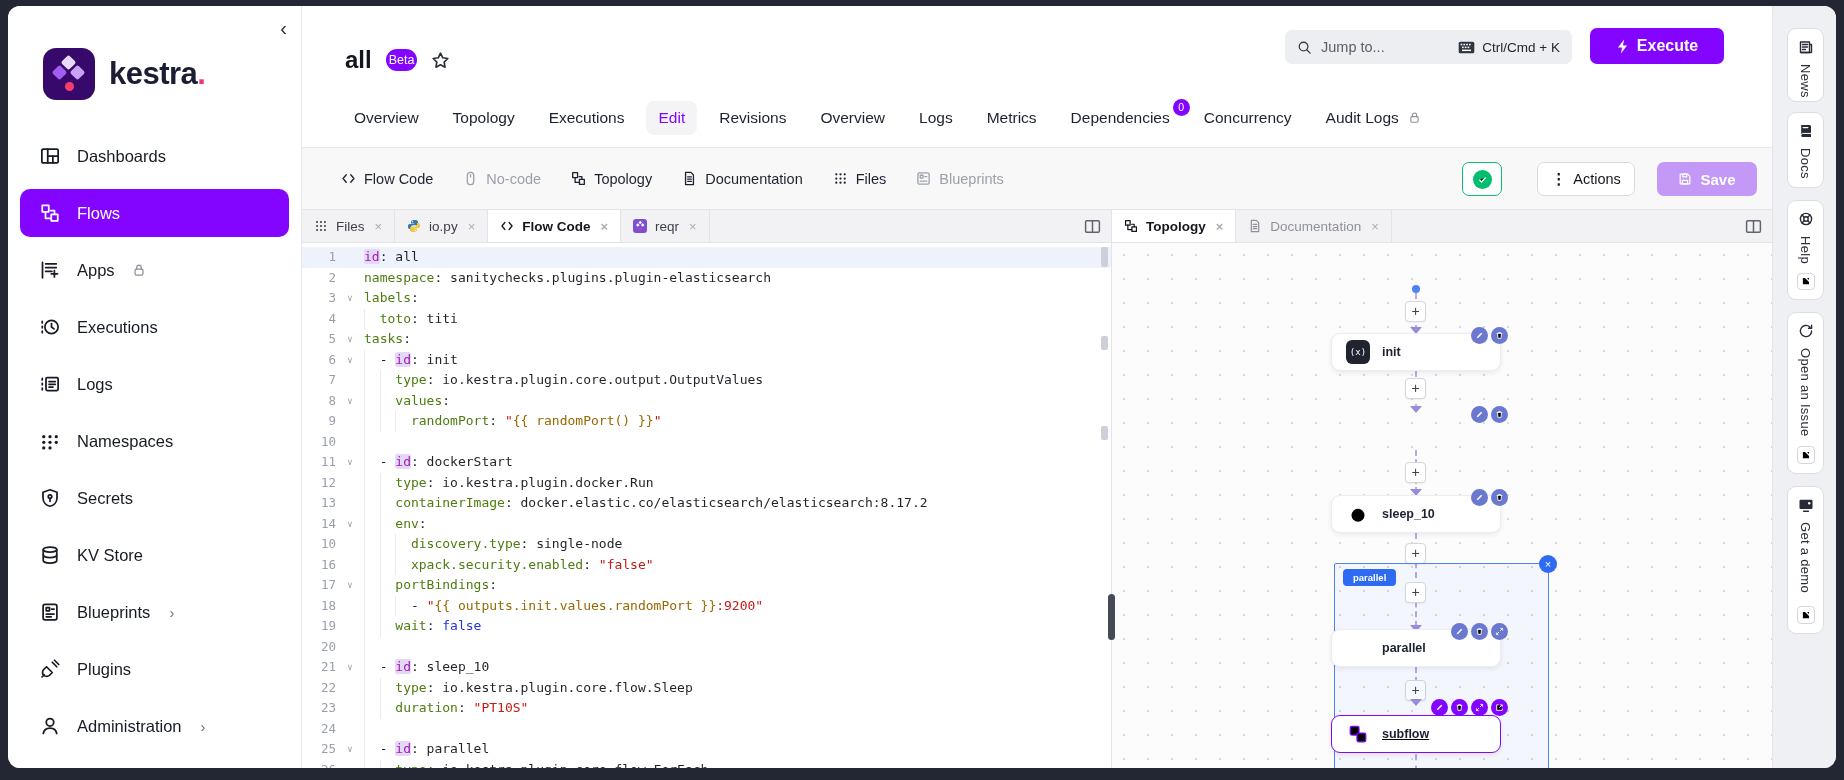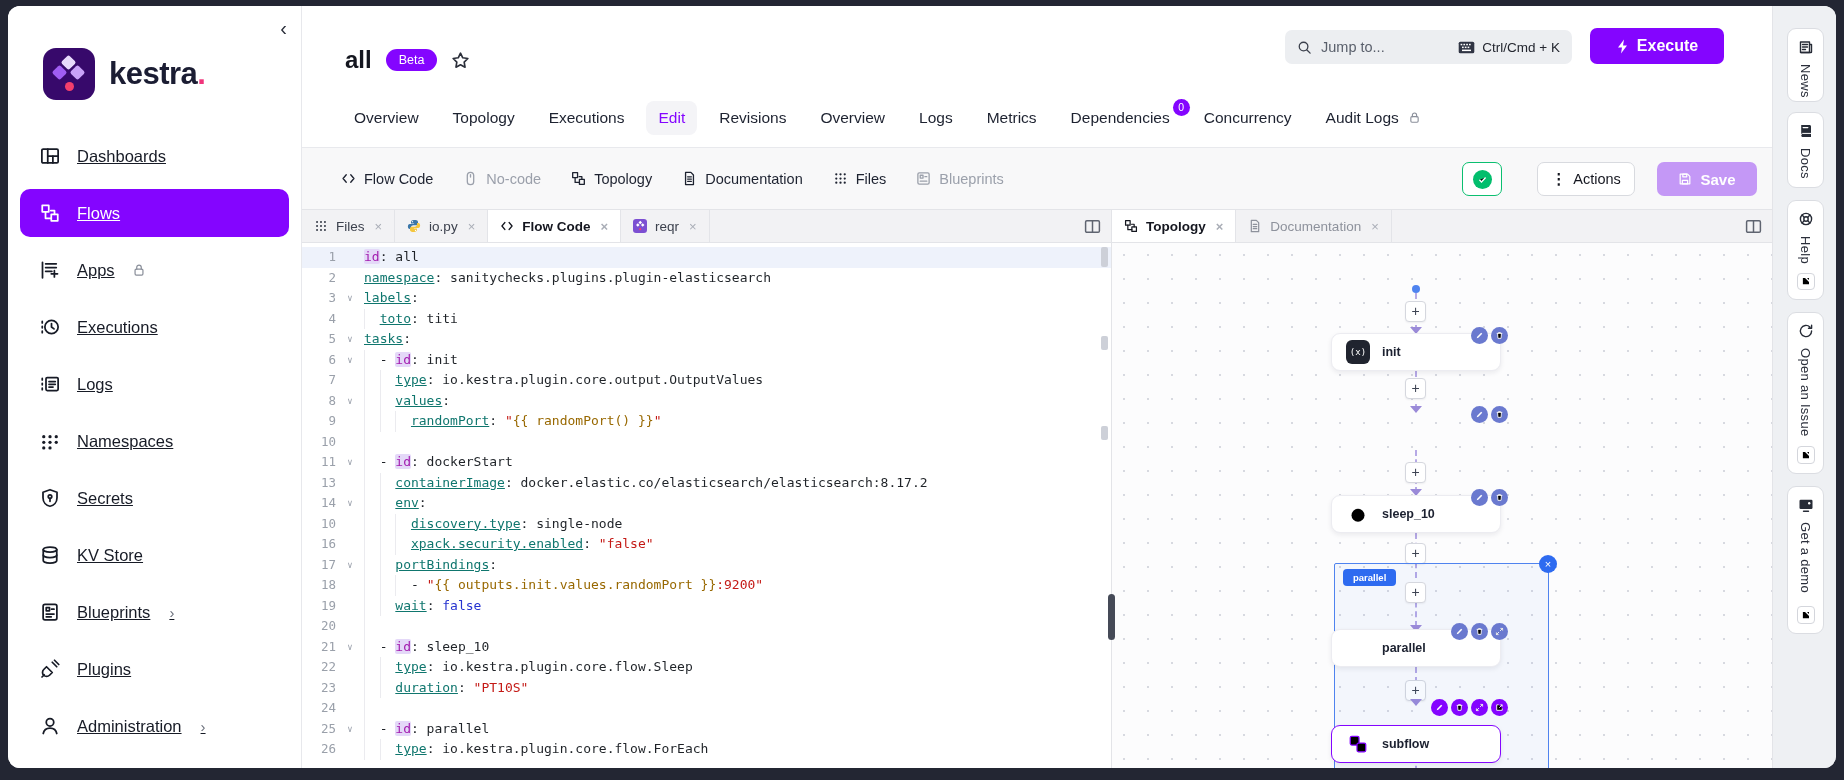--- a/index.html
+++ b/index.html
@@ -16,36 +16,36 @@
   .logo-row { display:flex; align-items:center; gap:14px; padding:42px 0 0 35px; }
   .logo-box { width:52px; height:52px; background:#37096b; border-radius:13px; position:relative; flex:none;}
   .logo-box i { position:absolute; width:11px; height:11px; transform:rotate(45deg); border-radius:2px;}
   .logo-box .d1{ left:20px; top:9px;  background:#e7d9fb;}
   .logo-box .d2{ left:11px; top:19px; background:#a05df2;}
   .logo-box .d3{ left:29px; top:19px; background:#c9a2f8;}
   .logo-box .d4{ position:absolute; left:22px; top:34px; width:9px; height:9px; border-radius:50%; background:#f43f6c;}
   .wordmark { font-size:31px; font-weight:800; color:#1b1d33; letter-spacing:-0.5px;}
   .wordmark b { color:#f0347b; }
   .nav { margin-top:32px; display:flex; flex-direction:column; gap:9px; padding:0 12px;}
-  .nav-item { height:48px; display:flex; align-items:center; gap:17px; padding:0 16px 0 20px; border-radius:10px; color:#171b26; font-size:16.5px; cursor:pointer;text-decoration:underline;}
+  .nav-item { height:48px; display:flex; align-items:center; gap:17px; padding:0 16px 0 20px; border-radius:10px; color:#171b26; font-size:16.5px; cursor:pointer;}
   .nav-item .ic { width:20px; height:20px; color:#171b26;}
   .nav-item.active { background:#8405ff; color:#fff;}
   .nav-item.active .ic { color:#fff;}
   .nav-item .chev { margin-left:2px; color:#6a6f7b; font-size:15px;}
   .nav-item .lock-ic { width:14px; height:14px; color:#8a8f9a;}
 
   
   .main { flex:none; width:1470px; display:flex; flex-direction:column; }
 
   .header { height:82px; position:relative; }
   .crumb { position:absolute; left:43px; top:14px; font-size:15px; color:#1d2230;}
   .crumb .sep { color:#9aa0ab; margin:0 8px;}
   .title-row { position:absolute; left:43px; top:40px; display:flex; align-items:center; gap:14px;}
   .page-title { font-size:24px; font-weight:700; color:#14161f;}
-  .beta { background:#8405ff; color:#fff; font-size:12.5px; padding:4px 13px; border-radius:999px;}
+  .beta { background:#8405ff; color:#fff; font-size:12.5px; padding:4px 3px; border-radius:999px;}
   .star { width:19px; height:19px; color:#2b2f3a; cursor:pointer;}
   .search { position:absolute; right:200px; top:24px; width:287px; height:34px; background:#eceef1; border-radius:7px; display:flex; align-items:center; padding:0 12px; gap:9px; cursor:text;}
   .search .ic{ width:15px; height:15px; color:#3c414d;}
   .search .ph { color:#595f6b; font-size:14.5px; flex:1;}
   .search .kbd { display:flex; align-items:center; gap:7px; color:#23262f; font-size:13.5px;}
   .exec-btn { position:absolute; right:48px; top:22px; width:134px; height:36px; background:#8405ff; border:none; border-radius:7px; color:#fff; font-size:16px; font-weight:600; display:flex; align-items:center; justify-content:center; gap:8px; cursor:pointer;}
   .exec-btn .ic { width:13px; height:15px;}
   .exec-btn .ic svg{ fill:#fff; stroke:none;}
 
   .tabrow { height:60px; border-bottom:1px solid #e8e9ed; display:flex; align-items:center; gap:10px; padding-left:40px;}
@@ -78,21 +78,21 @@
   .ptab.dim { color:#8e929c;}
   .ptab .x { color:#a9adb6; font-size:13px; margin-left:2px; cursor:pointer;}
   .split-ic { position:absolute; right:10px; top:8px; width:17px; height:17px; color:#5f6470; cursor:pointer;}
 
   .code { flex:1; position:relative; overflow:hidden; background:#fff; font-family:"DejaVu Sans Mono", monospace; font-size:13px; padding-top:4px;}
   .cl { position:relative; height:20.5px; line-height:20.5px; padding-left:62px; white-space:pre; color:#1f2328;}
   .cl.cur { background:#eef2fb; }
   .cl .num { position:absolute; left:0; top:0; width:34px; text-align:right; color:#9aa0aa; font-size:12.5px;}
   .cl .fold { position:absolute; left:40px; top:0; width:16px; color:#9aa0ab; font-size:9px; text-align:center; cursor:pointer;}
   .cl .g { position:absolute; top:0; height:100%; border-left:1px solid #ebebef;}
-  .tok-k { color:#0f766e;text-decoration:underline; }
+  .tok-k { color:#4d7c0f; }
   .tok-kh { color:#a21caf; background:#e4d8f8; border-radius:2px;}
   .tok-v { color:#1f2328; }
   .tok-s { color:#c41a16; }
   .tok-e { color:#986801; }
   .tok-b { color:#2633d0; }
   .scrollmark { position:absolute; width:7px; background:#cdd0d8; border-radius:2px;}
   .resize-handle { position:absolute; left:806px; top:384px; width:7px; height:46px; background:#454a57; border-radius:4px; z-index:5;}
 
   .canvas { flex:1; position:relative; overflow:hidden; background:#fcfcfd;
     background-image:radial-gradient(#d7d9e0 1.2px, transparent 1.3px); background-size:24px 24px;}
@@ -521,20 +521,21 @@
               <div class="cl"><span class="num">2</span><span class="tok-k">namespace</span><span class="tok-v">: sanitychecks.plugins.plugin-elasticsearch</span></div>
               <div class="cl"><span class="num">3</span><span class="fold">∨</span><span class="tok-k">labels</span><span class="tok-v">:</span></div>
               <div class="cl"><span class="num">4</span><i class="g" style="left: calc(0ch + 62px);"></i><span class="tok-v">  </span><span class="tok-k">toto</span><span class="tok-v">: titi</span></div>
               <div class="cl"><span class="num">5</span><span class="fold">∨</span><span class="tok-k">tasks</span><span class="tok-v">:</span></div>
               <div class="cl"><span class="num">6</span><span class="fold">∨</span><i class="g" style="left: calc(0ch + 62px);"></i><span class="tok-v">  - </span><span class="tok-kh">id</span><span class="tok-v">: init</span></div>
               <div class="cl"><span class="num">7</span><i class="g" style="left: calc(0ch + 62px);"></i><i class="g" style="left: calc(2ch + 62px);"></i><span class="tok-v">    </span><span class="tok-k">type</span><span class="tok-v">: io.kestra.plugin.core.output.OutputValues</span></div>
               <div class="cl"><span class="num">8</span><span class="fold">∨</span><i class="g" style="left: calc(0ch + 62px);"></i><i class="g" style="left: calc(2ch + 62px);"></i><span class="tok-v">    </span><span class="tok-k">values</span><span class="tok-v">:</span></div>
               <div class="cl"><span class="num">9</span><i class="g" style="left: calc(0ch + 62px);"></i><i class="g" style="left: calc(2ch + 62px);"></i><i class="g" style="left: calc(4ch + 62px);"></i><span class="tok-v">      </span><span class="tok-k">randomPort</span><span class="tok-v">: </span><span class="tok-s">"</span><span class="tok-e">{{ randomPort() }}</span><span class="tok-s">"</span></div>
               <div class="cl"><span class="num">10</span><i class="g" style="left: calc(0ch + 62px);"></i></div>
               <div class="cl"><span class="num">11</span><span class="fold">∨</span><i class="g" style="left: calc(0ch + 62px);"></i><span class="tok-v">  - </span><span class="tok-kh">id</span><span class="tok-v">: dockerStart</span></div>
+              <div class="cl"><span class="num">12</span><i class="g" style="left: calc(0ch + 62px);"></i><i class="g" style="left: calc(2ch + 62px);"></i><span class="tok-v">    </span><span class="tok-k">type</span><span class="tok-v">: io.kestra.plugin.docker.Run</span></div>
               <div class="cl"><span class="num">13</span><i class="g" style="left: calc(0ch + 62px);"></i><i class="g" style="left: calc(2ch + 62px);"></i><span class="tok-v">    </span><span class="tok-k">containerImage</span><span class="tok-v">: docker.elastic.co/elasticsearch/elasticsearch:8.17.2</span></div>
               <div class="cl"><span class="num">14</span><span class="fold">∨</span><i class="g" style="left: calc(0ch + 62px);"></i><i class="g" style="left: calc(2ch + 62px);"></i><span class="tok-v">    </span><span class="tok-k">env</span><span class="tok-v">:</span></div>
               <div class="cl"><span class="num">10</span><i class="g" style="left: calc(0ch + 62px);"></i><i class="g" style="left: calc(2ch + 62px);"></i><i class="g" style="left: calc(4ch + 62px);"></i><span class="tok-v">      </span><span class="tok-k">discovery.type</span><span class="tok-v">: single-node</span></div>
               <div class="cl"><span class="num">16</span><i class="g" style="left: calc(0ch + 62px);"></i><i class="g" style="left: calc(2ch + 62px);"></i><i class="g" style="left: calc(4ch + 62px);"></i><span class="tok-v">      </span><span class="tok-k">xpack.security.enabled</span><span class="tok-v">: </span><span class="tok-s">"false"</span></div>
               <div class="cl"><span class="num">17</span><span class="fold">∨</span><i class="g" style="left: calc(0ch + 62px);"></i><i class="g" style="left: calc(2ch + 62px);"></i><span class="tok-v">    </span><span class="tok-k">portBindings</span><span class="tok-v">:</span></div>
               <div class="cl"><span class="num">18</span><i class="g" style="left: calc(0ch + 62px);"></i><i class="g" style="left: calc(2ch + 62px);"></i><i class="g" style="left: calc(4ch + 62px);"></i><span class="tok-v">      - </span><span class="tok-s">"</span><span class="tok-e">{{ outputs.init.values.randomPort }}</span><span class="tok-s">:9200"</span></div>
               <div class="cl"><span class="num">19</span><i class="g" style="left: calc(0ch + 62px);"></i><i class="g" style="left: calc(2ch + 62px);"></i><span class="tok-v">    </span><span class="tok-k">wait</span><span class="tok-v">: </span><span class="tok-b">false</span></div>
               <div class="cl"><span class="num">20</span><i class="g" style="left: calc(0ch + 62px);"></i></div>
               <div class="cl"><span class="num">21</span><span class="fold">∨</span><i class="g" style="left: calc(0ch + 62px);"></i><span class="tok-v">  - </span><span class="tok-kh">id</span><span class="tok-v">: sleep_10</span></div>
               <div class="cl"><span class="num">22</span><i class="g" style="left: calc(0ch + 62px);"></i><i class="g" style="left: calc(2ch + 62px);"></i><span class="tok-v">    </span><span class="tok-k">type</span><span class="tok-v">: io.kestra.plugin.core.flow.Sleep</span></div>
@@ -672,21 +673,21 @@
                   <svg viewBox="0 0 16 16">
                     <path d="M3 4.2h10M6.2 4.2V2.8h3.6v1.4M4.6 4.2l.6 8.8h5.6l.6-8.8"></path>
                   </svg>
                 </span>
                 <span class="act">
                   <svg viewBox="0 0 16 16">
                     <path d="M9.5 2.5h4v4M6.5 13.5h-4v-4M13.5 2.5 9 7M2.5 13.5 7 9"></path>
                   </svg>
                 </span>
               </div>
-              <div class="node sel" style="top: 482px;">
+              <div class="node sel" style="top: 472px; text-decoration: underline;">
                 <span class="nicon">
                   <svg viewBox="0 0 16 16" style="stroke: rgb(132, 5, 255);">
                     <rect x="1.8" y="1.8" width="7" height="7" rx="1.2"></rect>
                     <rect x="7.2" y="7.2" width="7" height="7" rx="1.2"></rect>
                   </svg>
                 </span>
                 <span class="nlabel">subflow</span>
               </div>
               <div class="acts" style="top: 456px; left: 319px;">
                 <span class="act purple">

